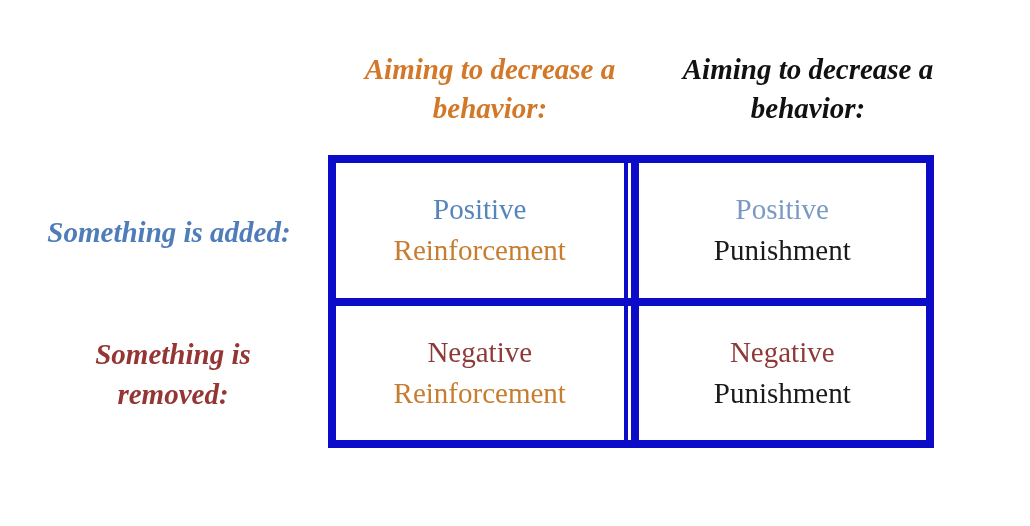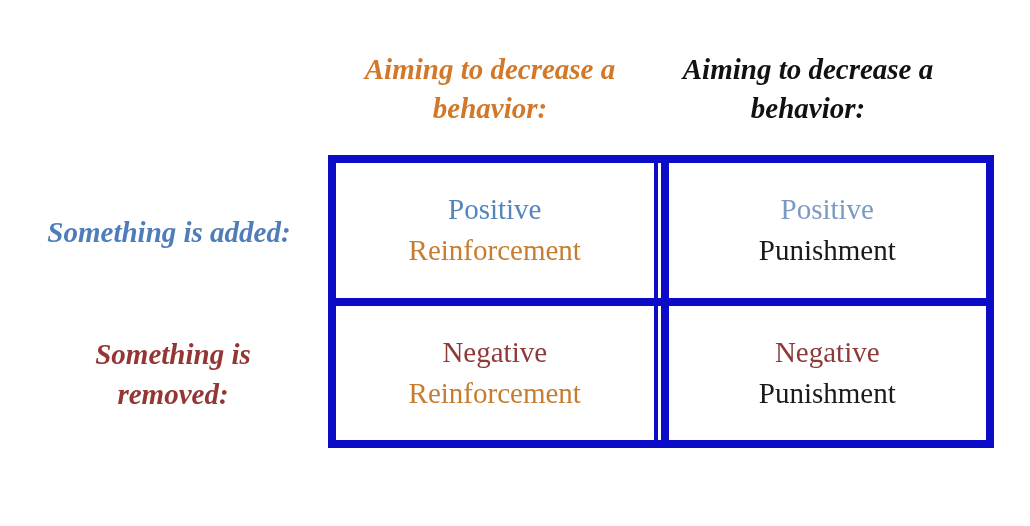--- a/index.html
+++ b/index.html
@@ -42,21 +42,21 @@
   }
   .row-header-2 {
     left: 44px;
     top: 334px;
     width: 258px;
   }
   .grid {
     position: absolute;
     left: 328px;
     top: 155px;
-    width: 666px;
+    width: 606px;
     height: 293px;
     box-sizing: border-box;
     border: 8px solid #0b0bc8;
     background: #ffffff;
     display: flex;
     flex-direction: column;
   }
   .grid-row {
     flex: 1;
     display: flex;

